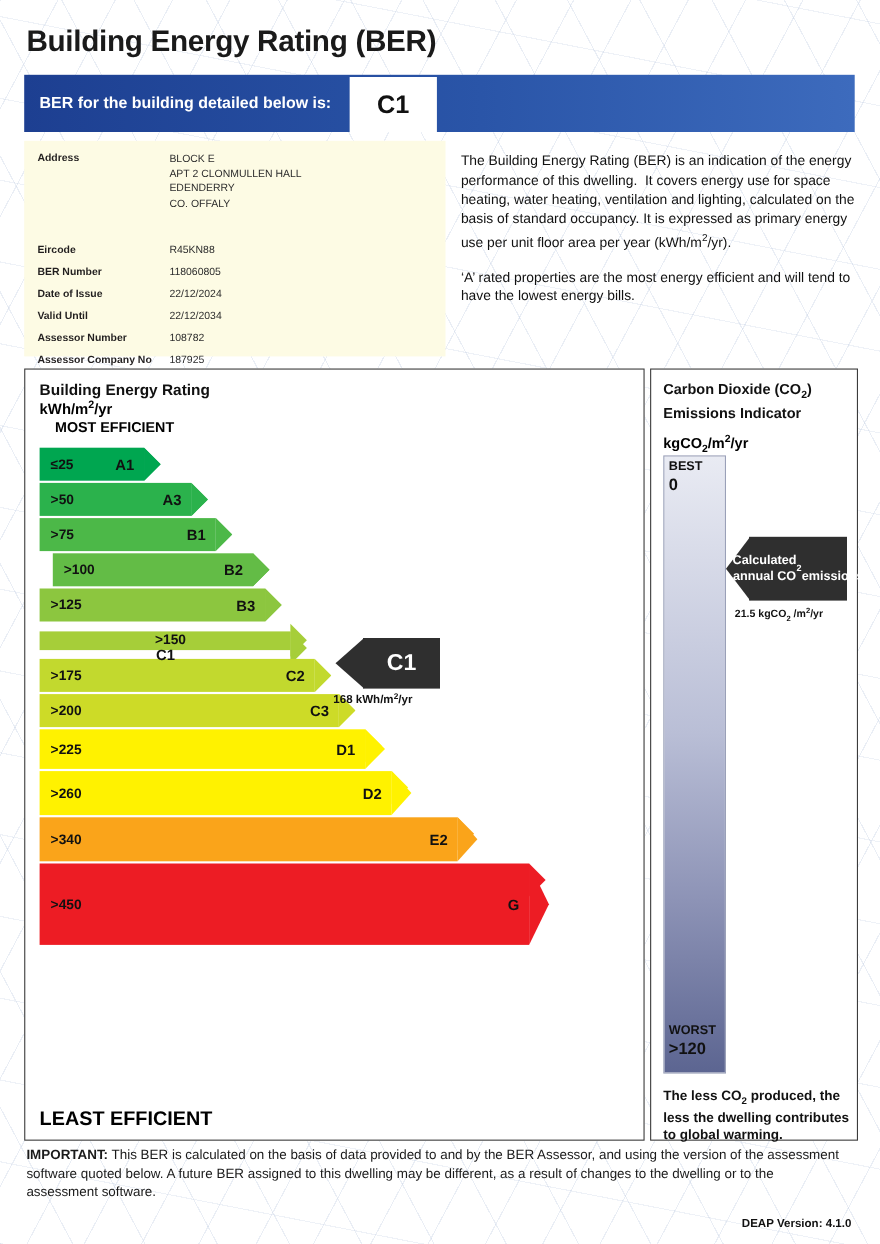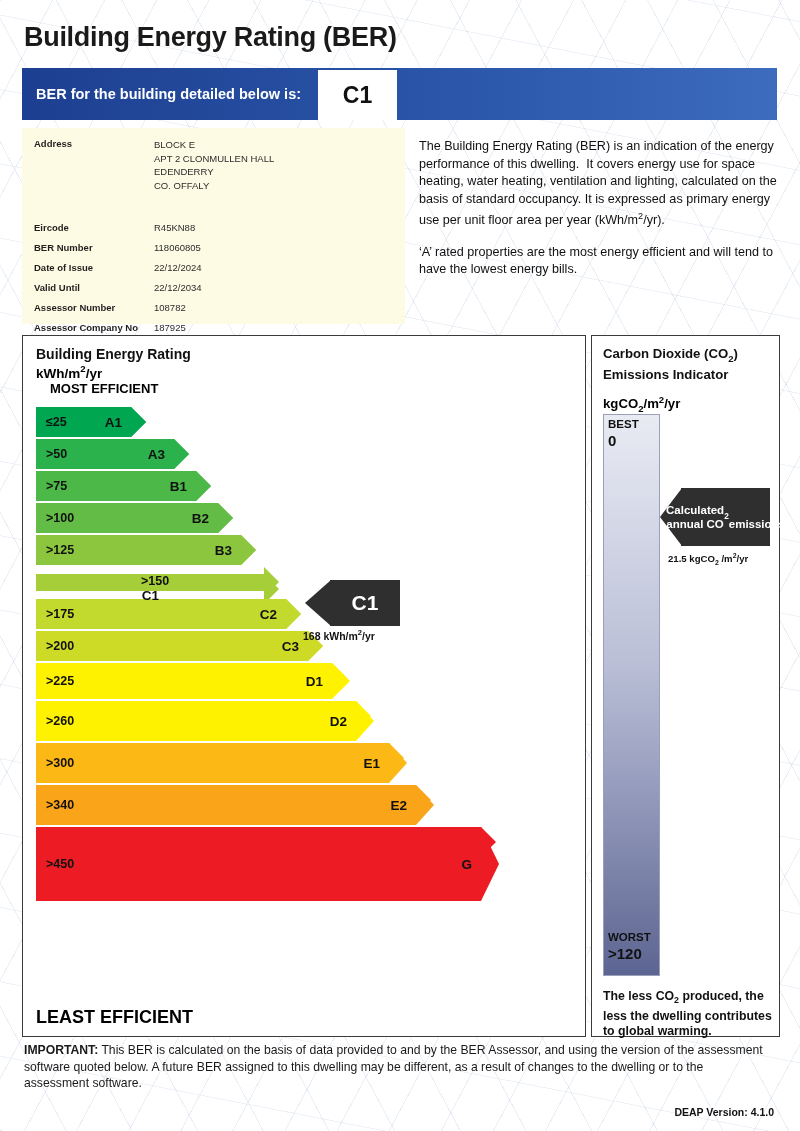--- a/index.html
+++ b/index.html
@@ -235,21 +235,21 @@
           </div>
           <div style="position: absolute; left: 138px; top: 0px; width: 0px; height: 0px; border-top: 15px solid transparent; border-bottom: 15px solid transparent; border-left: 15px solid rgb(43, 178, 76);"></div>
         </div>
         <div class="bar" style="height: 30px;">
           <div class="body" style="--c: #4cb848; background: rgb(76, 184, 72); width: 160px; height: 30px; position: relative;">
             <span class="lo">&gt;75</span>
             <span class="lab">B1</span>
           </div>
           <div style="position: absolute; left: 160px; top: 0px; width: 0px; height: 0px; border-top: 15px solid transparent; border-bottom: 15px solid transparent; border-left: 15px solid rgb(76, 184, 72);"></div>
         </div>
-        <div class="bar" style="height: 30px;">
+        <div class="bar" style="height: 30px; margin-left: 12px;">
           <div class="body" style="--c: #63bc46; background: rgb(99, 188, 70); width: 182px; height: 30px; position: relative;">
             <span class="lo">&gt;100</span>
             <span class="lab">B2</span>
           </div>
           <div style="position: absolute; left: 182px; top: 0px; width: 0px; height: 0px; border-top: 15px solid transparent; border-bottom: 15px solid transparent; border-left: 15px solid rgb(99, 188, 70);"></div>
         </div>
         <div class="bar" style="height: 30px;">
           <div class="body" style="--c: #8cc63f; background: rgb(140, 198, 63); width: 205px; height: 30px; position: relative;">
             <span class="lo">&gt;125</span>
             <span class="lab">B3</span>
@@ -283,27 +283,20 @@
             <span class="lab">D1</span>
           </div>
           <div style="position: absolute; left: 296px; top: 0px; width: 0px; height: 0px; border-top: 18px solid transparent; border-bottom: 18px solid transparent; border-left: 18px solid rgb(255, 242, 0);"></div>
         </div>
         <div class="bar" style="height: 40px;">
           <div class="body" style="--c: #fff200; background: rgb(255, 242, 0); width: 320px; height: 40px; position: relative;">
             <span class="lo">&gt;260</span>
             <span class="lab">D2</span>
           </div>
           <div style="position: absolute; left: 320px; top: 0px; width: 0px; height: 0px; border-top: 20px solid transparent; border-bottom: 20px solid transparent; border-left: 18px solid rgb(255, 242, 0);"></div>
-        </div>
-        <div class="bar" style="height: 40px;">
-          <div class="body" style="--c: #fcb814; background: rgb(252, 184, 20); width: 353px; height: 40px; position: relative;">
-            <span class="lo">&gt;300</span>
-            <span class="lab">E1</span>
-          </div>
-          <div style="position: absolute; left: 353px; top: 0px; width: 0px; height: 0px; border-top: 20px solid transparent; border-bottom: 20px solid transparent; border-left: 18px solid rgb(252, 184, 20);"></div>
         </div>
         <div class="bar" style="height: 40px;">
           <div class="body" style="--c: #faa41a; background: rgb(250, 164, 26); width: 380px; height: 40px; position: relative;">
             <span class="lo">&gt;340</span>
             <span class="lab">E2</span>
           </div>
           <div style="position: absolute; left: 380px; top: 0px; width: 0px; height: 0px; border-top: 20px solid transparent; border-bottom: 20px solid transparent; border-left: 18px solid rgb(250, 164, 26);"></div>
         </div>
         <div class="bar" style="height: 74px;">
           <div class="body" style="--c: #ed1c24; background: rgb(237, 28, 36); width: 445px; height: 74px; position: relative;">

